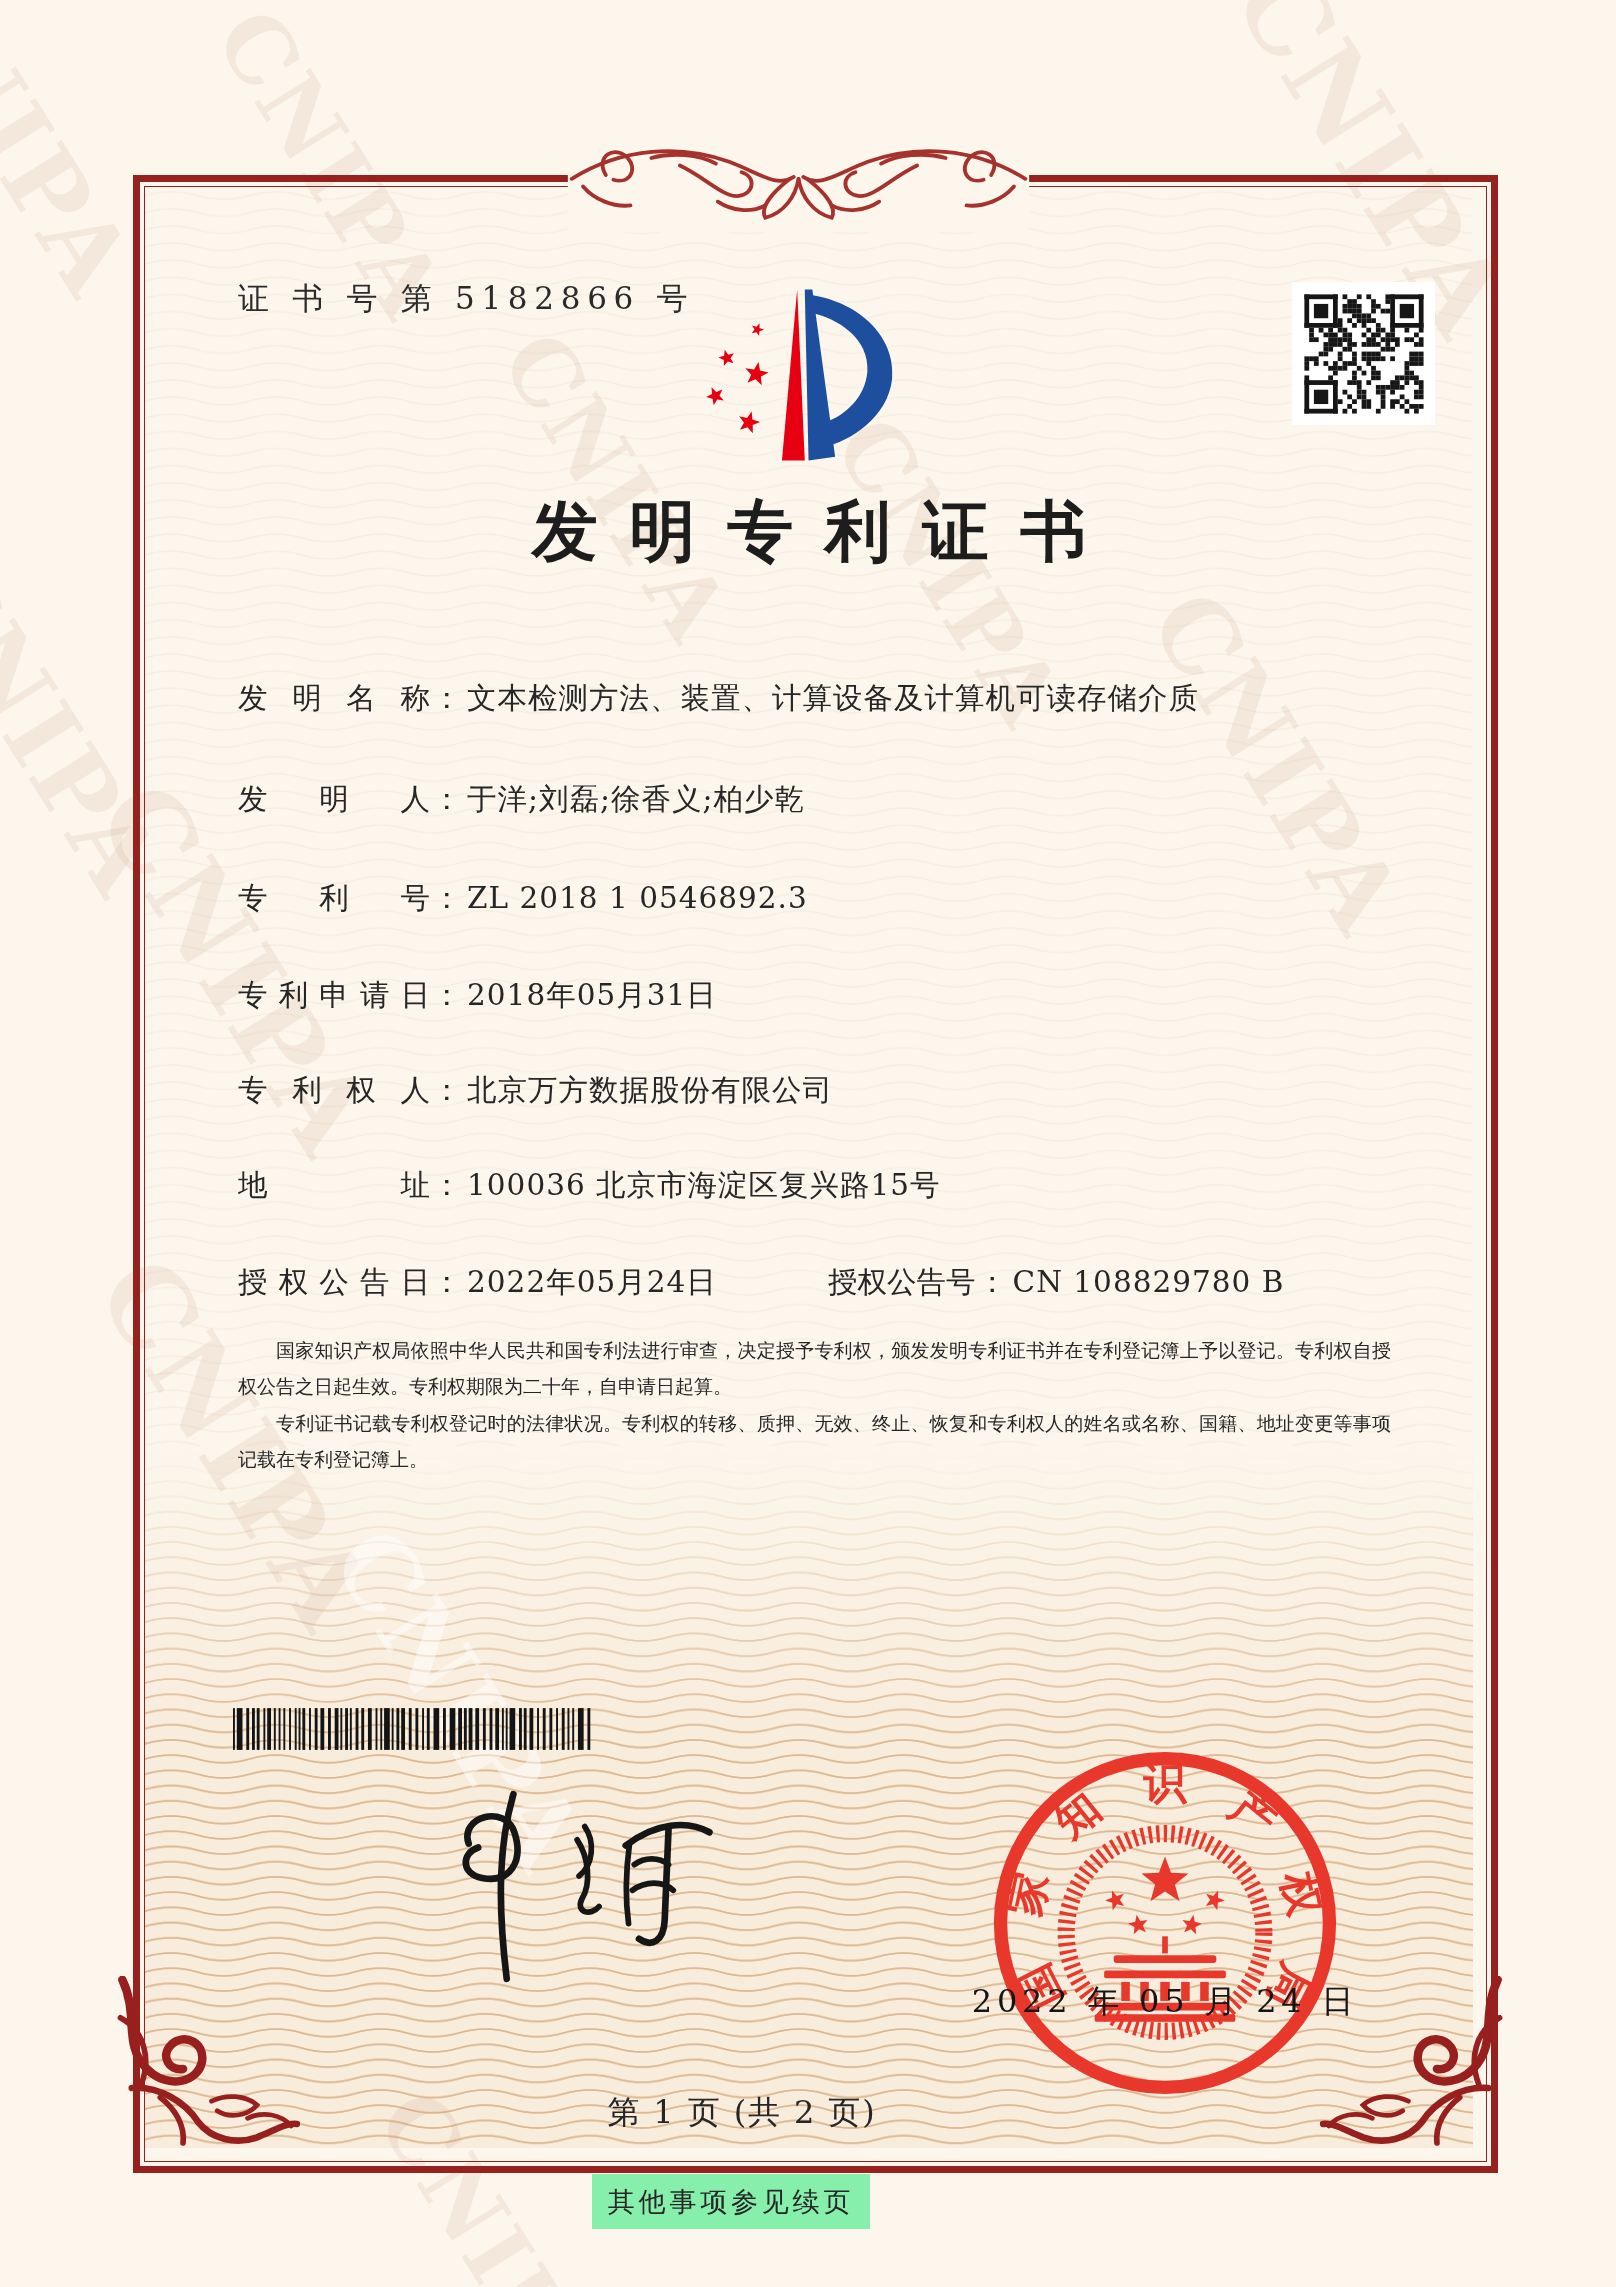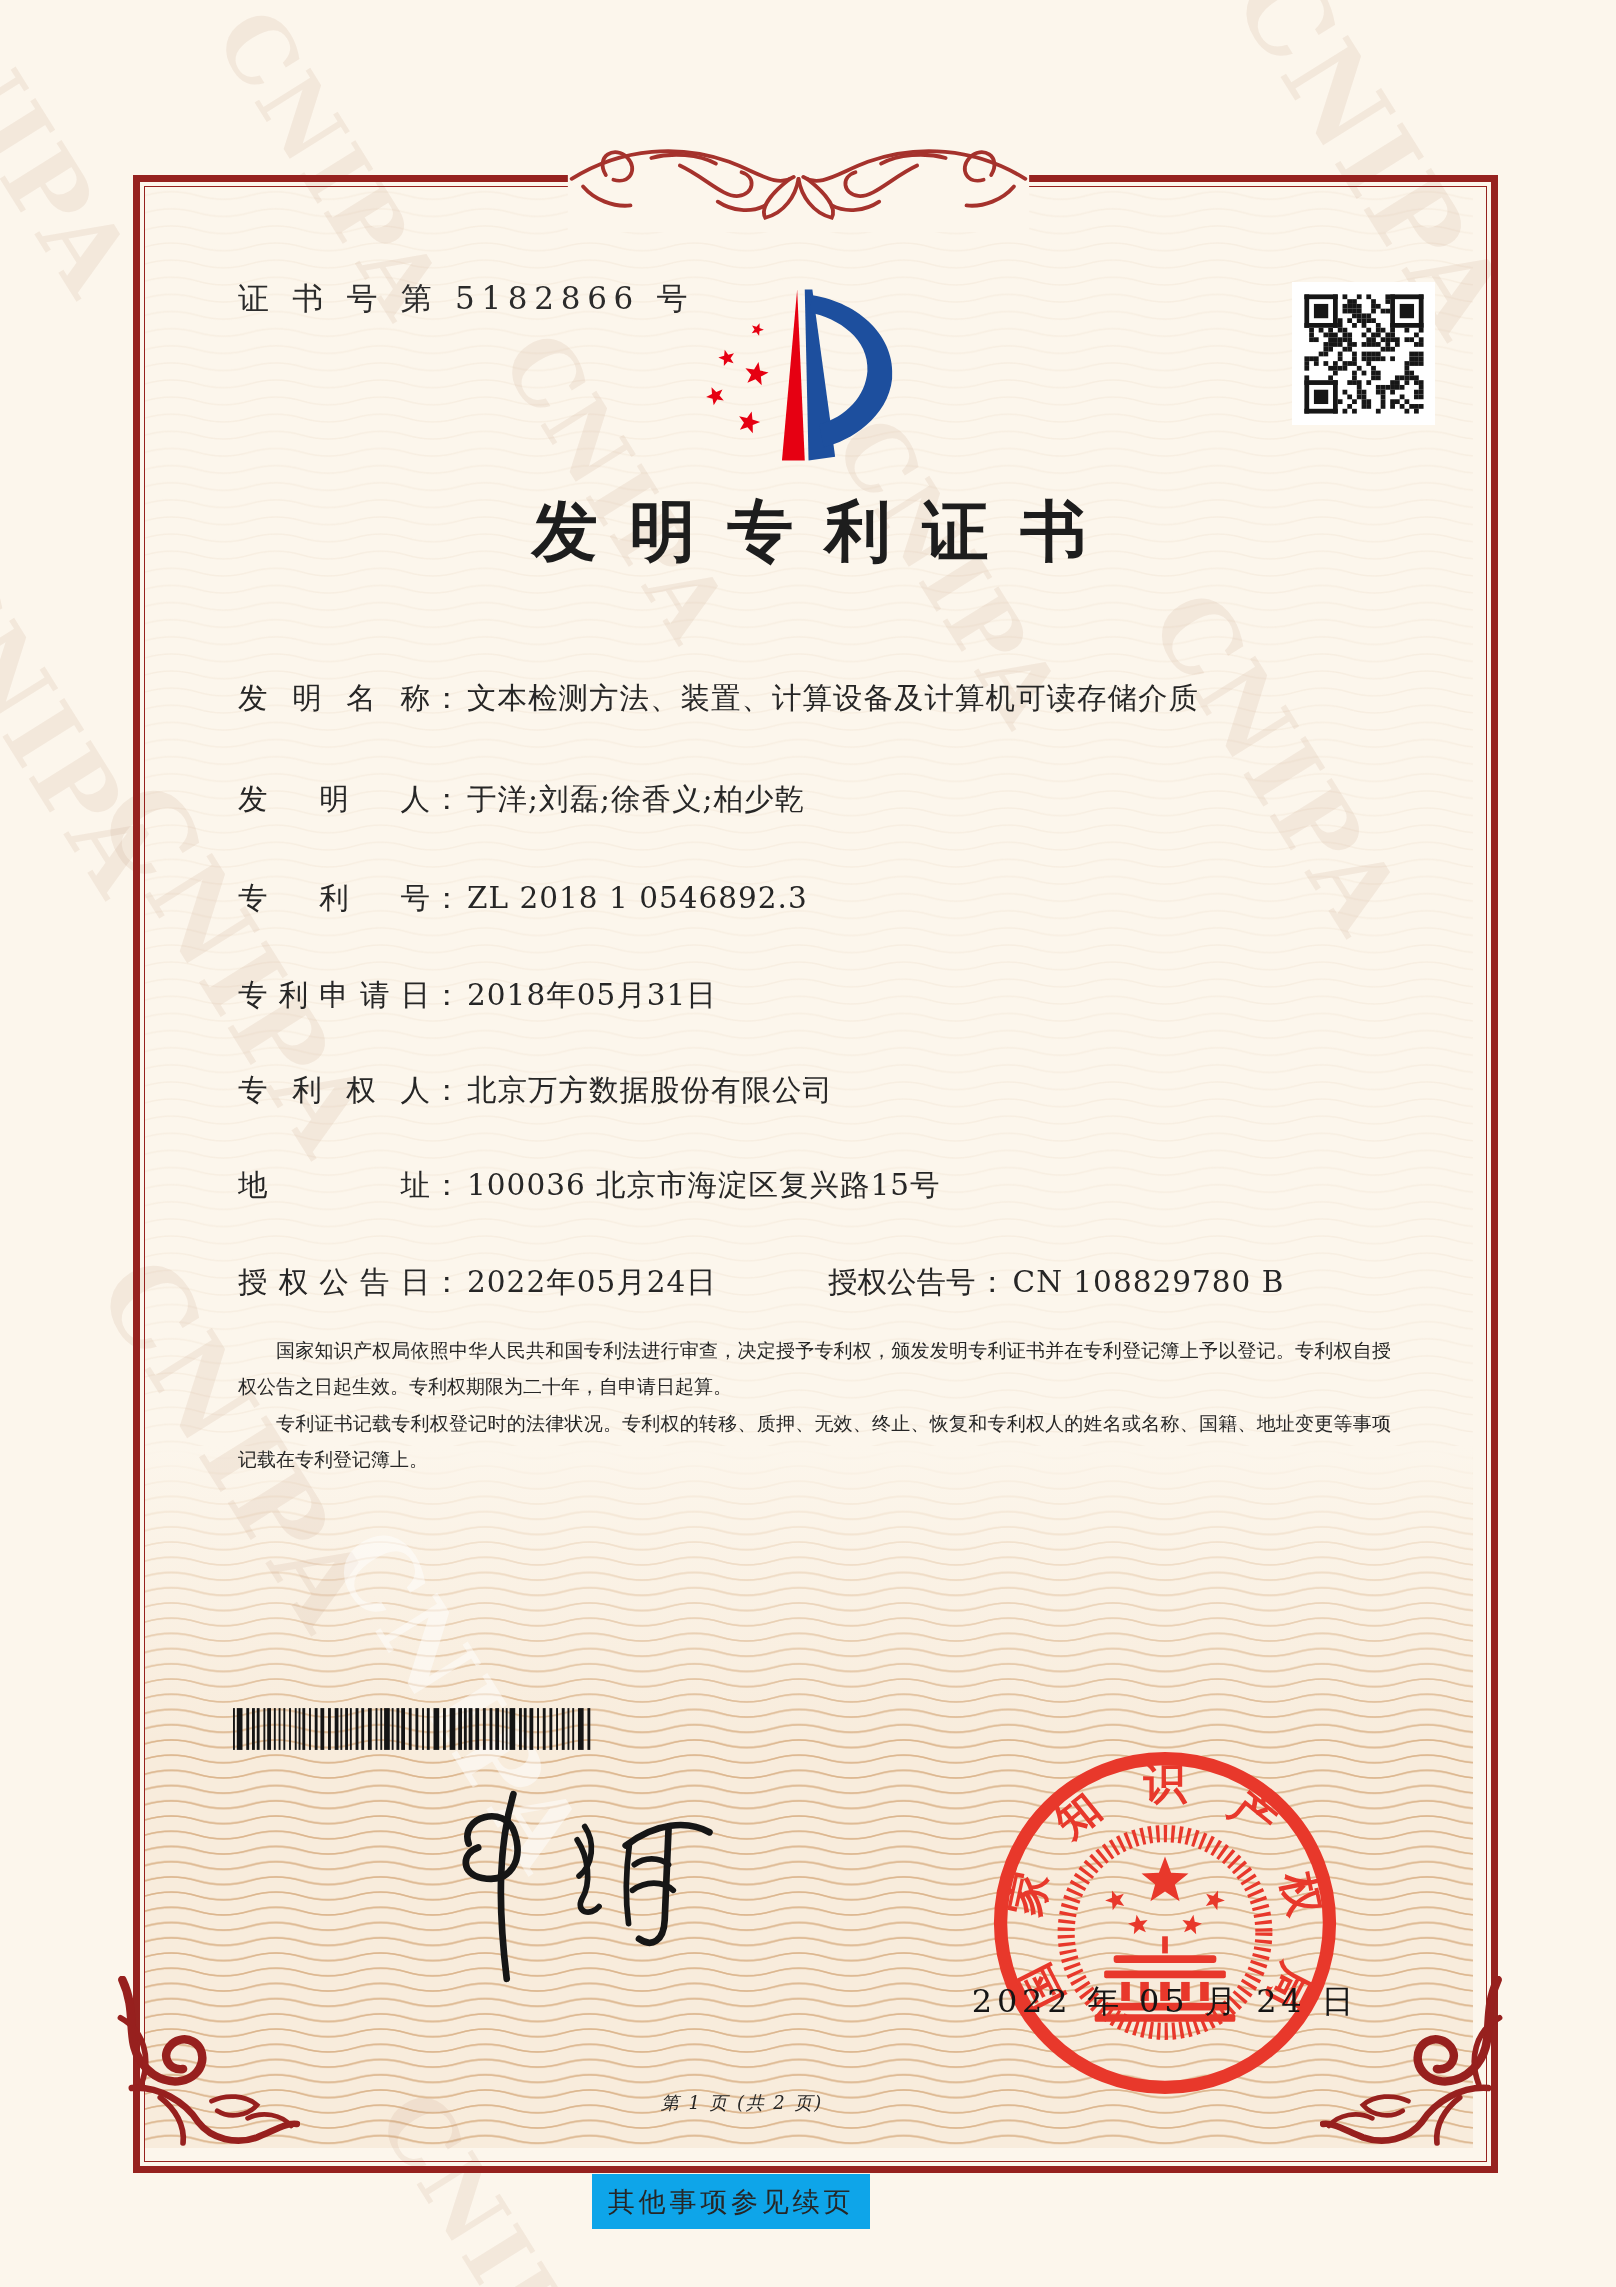--- a/index.html
+++ b/index.html
@@ -55,22 +55,22 @@
   .seal{position:absolute;left:992px;top:1750px;width:346px;height:346px;z-index:4;}
   .seal svg{position:absolute;left:0;top:0;}
   .seal-char{
     position:absolute;left:50%;top:50%;
     font-size:43px;font-weight:700;color:var(--c-seal,#e8382b);
     transform:translate(-50%,-50%) rotate(var(--a)) translateY(-139px);
   }
   .seal-date{position:absolute;left:-28.5px;top:230px;width:403px;text-align:center;
     font-size:32px;letter-spacing:4.8px;color:#151515;z-index:5;}
   
-  .pageno{position:absolute;left:533px;top:2091px;width:418px;text-align:center;font-size:18px;letter-spacing:1.9px;z-index:4;font-style:italic;}
-  .contnote{position:absolute;left:592px;top:2174px;width:278px;height:55px;background:#0ea5e9;
+  .pageno{position:absolute;left:533px;top:2091px;width:418px;text-align:center;font-size:32px;letter-spacing:1.9px;z-index:4;}
+  .contnote{position:absolute;left:592px;top:2174px;width:278px;height:55px;background:#86efac;
     display:flex;align-items:center;justify-content:center;font-size:27px;letter-spacing:3.8px;z-index:3;}
 </style>
 </head>
 <body>
 
 <span class="wm" style="left:-43px;top:-67px;font-size:100px">CNIPA</span>
 <span class="wm" style="left:285px;top:-9.5px;font-size:90px">CNIPA</span>
 <span class="wm" style="left:1317px;top:-57px;font-size:109px">CNIPA</span>
 <span class="wm" style="left:571px;top:314px;font-size:90px">CNIPA</span>
 <span class="wm" style="left:-14.3px;top:533px;font-size:100px">CNIPA</span>

